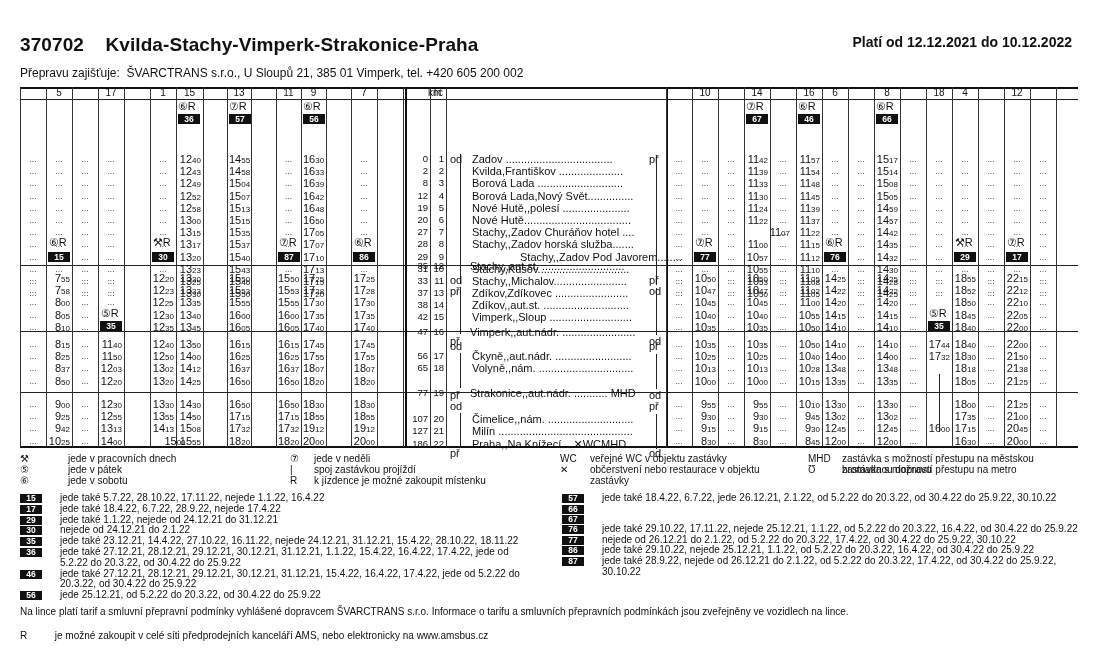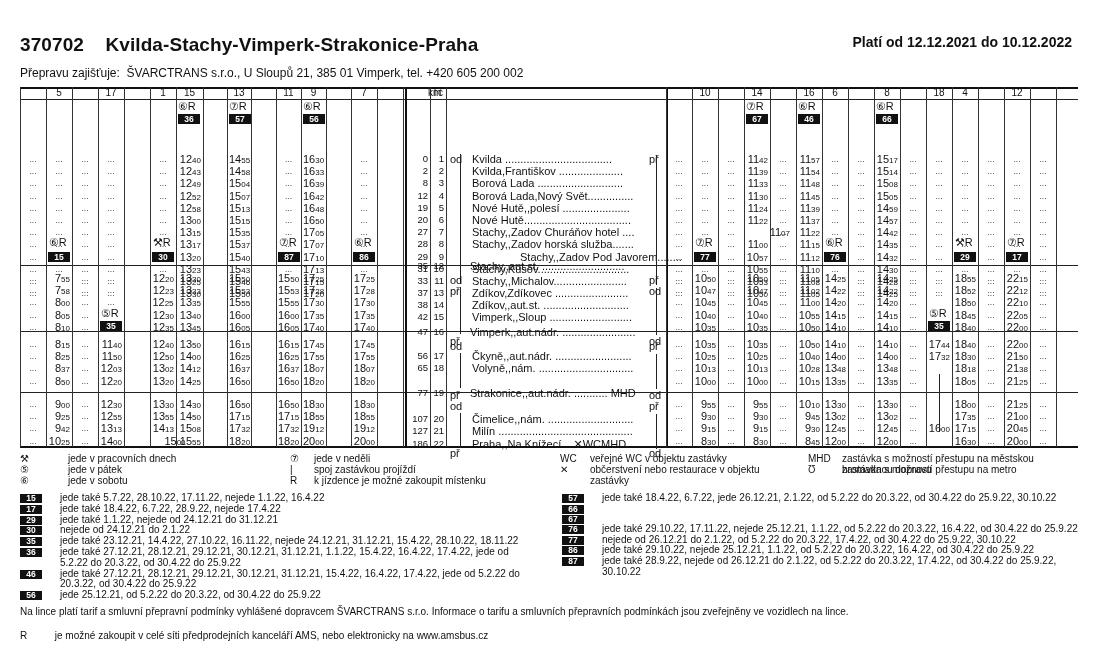--- a/index.html
+++ b/index.html
@@ -357,21 +357,21 @@
       <div class="sym" style="left: 133px; top: 149px;">⚒R</div>
       <div class="note" style="left: 132px; top: 165px; width: 22px;">30</div>
       <div class="sym" style="left: 259px; top: 149px;">⑦R</div>
       <div class="note" style="left: 258px; top: 165px; width: 22px;">87</div>
       <div class="sym" style="left: 334px; top: 149px;">⑥R</div>
       <div class="note" style="left: 333px; top: 165px; width: 22px;">86</div>
       <div class="sym" style="left: 81px; top: 220px;">⑤R</div>
       <div class="note" style="left: 80px; top: 234px; width: 22px;">35</div>
       <div class="kmtc" style="left: 386px; top: 66px; width: 22px;">0</div>
       <div class="kmtc" style="left: 410px; top: 66px; width: 14px;">1</div>
-      <div class="stop" style="left: 452px; top: 66px;">Kvilda ...................................</div>
+      <div class="stop" style="left: 452px; top: 66px;">Zadov ...................................</div>
       <div class="kmtc" style="left: 386px; top: 78.2px; width: 22px;">2</div>
       <div class="kmtc" style="left: 410px; top: 78.2px; width: 14px;">2</div>
       <div class="stop" style="left: 452px; top: 78.2px;">Kvilda,Františkov .....................</div>
       <div class="kmtc" style="left: 386px; top: 90.4px; width: 22px;">8</div>
       <div class="kmtc" style="left: 410px; top: 90.4px; width: 14px;">3</div>
       <div class="stop" style="left: 452px; top: 90.4px;">Borová Lada ............................</div>
       <div class="kmtc" style="left: 386px; top: 102.6px; width: 22px;">12</div>
       <div class="kmtc" style="left: 410px; top: 102.6px; width: 14px;">4</div>
       <div class="stop" style="left: 452px; top: 102.6px;">Borová Lada,Nový Svět...............</div>
       <div class="kmtc" style="left: 386px; top: 114.8px; width: 22px;">19</div>

